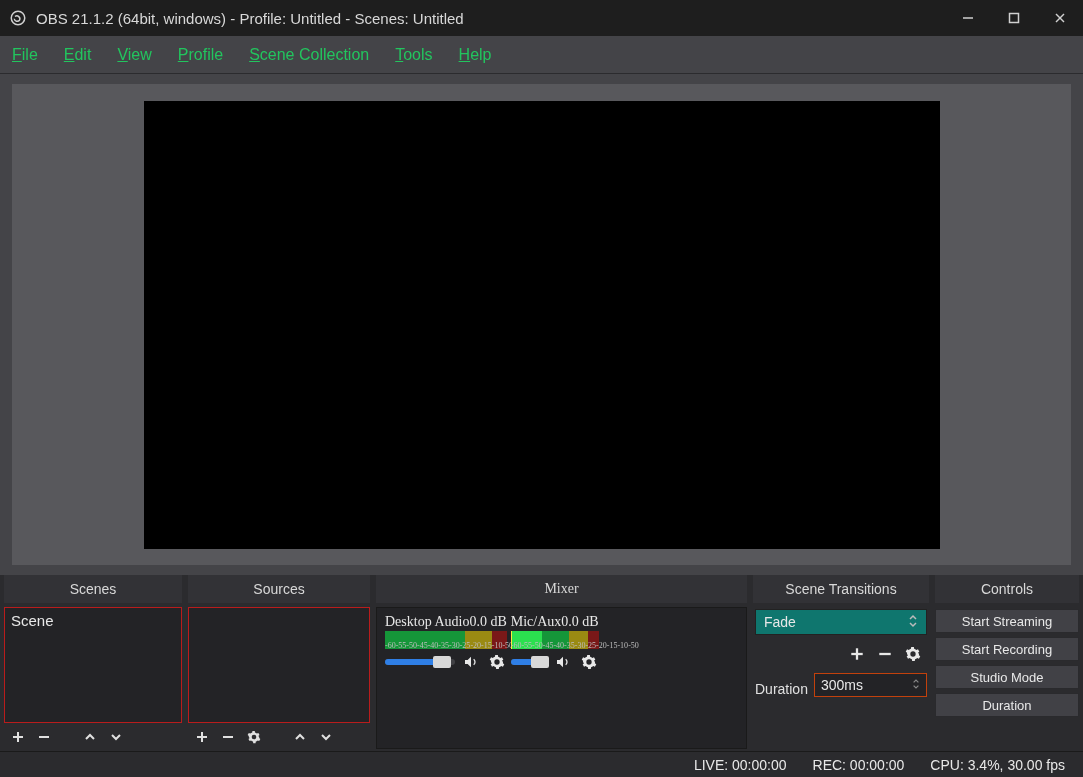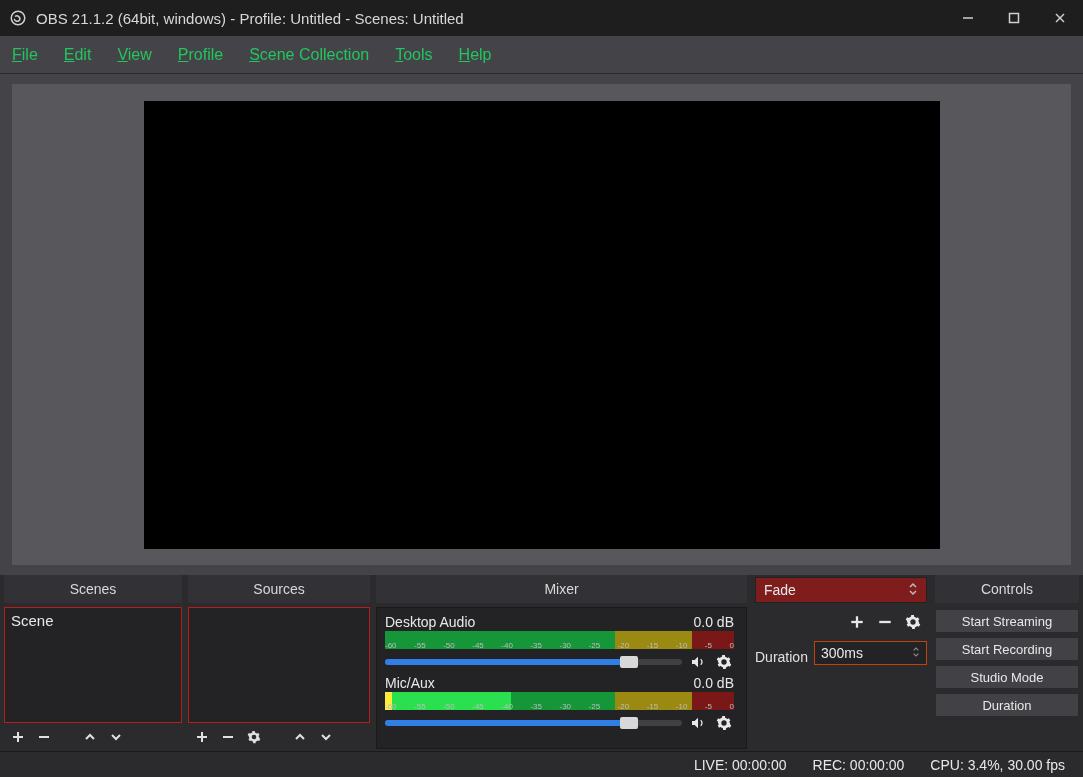--- a/index.html
+++ b/index.html
@@ -96,21 +96,21 @@
     background:#323236;
     color:#d8d8d8;
     text-align:center;
     line-height:28px;
     font-size:14px;
     margin-bottom:4px;
   }
 
   .panel-scenes { width:178px; }
   .panel-sources { width:182px; }
-  .panel-mixer { flex:1; }
+  .panel-mixer { flex:1;font-family:Liberation Serif, serif; }
   .panel-trans { width:176px; }
   .panel-controls { width:144px; }
 
   .list-box {
     flex:1;
     background:#232326;
     border:1px solid #b91c1c;
     color:#e8e8e8;
     padding:2px 4px;
     font-size:15px;
@@ -133,21 +133,21 @@
   }
   .tb-gap { width:14px; }
 
   
   .mixer-body {
     flex:1;
     background:#232326;
     border:1px solid #1a1a1a;
     padding:6px 12px 4px 8px;
     display:flex;
-    flex-direction:column;
+    flex-direction:row;
     gap:4px;
   }
   .mixer-ch {}
   .mixer-head {
     display:flex;justify-content:space-between;
     font-size:14px;
     color:#e8e8e8;
   }
   .meter {
     position:relative;
@@ -182,21 +182,21 @@
     position:absolute;left:82%;top:50%;transform:translate(-50%,-50%);
     width:18px;height:12px;background:#d8d8d8;border-radius:2px;
   }
   .icon-btn {
     width:20px;height:20px;display:flex;align-items:center;justify-content:center;color:#e8e8e8;
   }
 
   
   .trans-body { flex:1; display:flex;flex-direction:column;gap:8px;padding:2px 2px;}
   .combo {
-    height:26px;background:#7f1d1d;border:1px solid #222;color:#e8e8e8;
+    height:26px;background:#0f766e;border:1px solid #222;color:#e8e8e8;
     display:flex;align-items:center;justify-content:space-between;padding:0 8px;font-size:14px;
   }
   .trans-icons { display:flex;justify-content:flex-end;align-items:center;gap:8px;height:22px;padding-right:4px;}
   .dur-row { display:flex;align-items:flex-end;gap:6px;font-size:14px;}
   .spin {
     flex:1;height:24px;background:#232326;border:1px solid #c2410c;color:#e8e8e8;
     display:flex;align-items:center;justify-content:space-between;padding:0 6px;font-size:14px;
   }
 
   
@@ -428,20 +428,21 @@
                 <path d="M12 8a4 4 0 1 0 0 8 4 4 0 0 0 0-8zm9 4a9 9 0 0 1-.2 1.9l2.1 1.6-2 3.5-2.5-1a9 9 0 0 1-3.3 1.9l-.4 2.6h-4l-.4-2.6a9 9 0 0 1-3.3-1.9l-2.5 1-2-3.5 2.1-1.6A9 9 0 0 1 3 12a9 9 0 0 1 .2-1.9L1.1 8.5l2-3.5 2.5 1a9 9 0 0 1 3.3-1.9L9.3 1.5h4l.4 2.6a9 9 0 0 1 3.3 1.9l2.5-1 2 3.5-2.1 1.6A9 9 0 0 1 21 12z"></path>
               </svg>
           </span>
         </div>
       </div>
 
     </div>
   </div>
 
   <div class="panel panel-trans">
+    <div class="panel-header">Scene Transitions</div>
     <div class="trans-body">
       <div class="combo">
         <span>Fade</span>
         <span>
           <svg width="10" height="14" viewBox="0 0 10 14" fill="none" stroke="#bbb" stroke-width="1.5">
               <polyline points="2,5 5,2 8,5"></polyline>
               <polyline points="2,9 5,12 8,9"></polyline>
             </svg>
         </span>
       </div>

